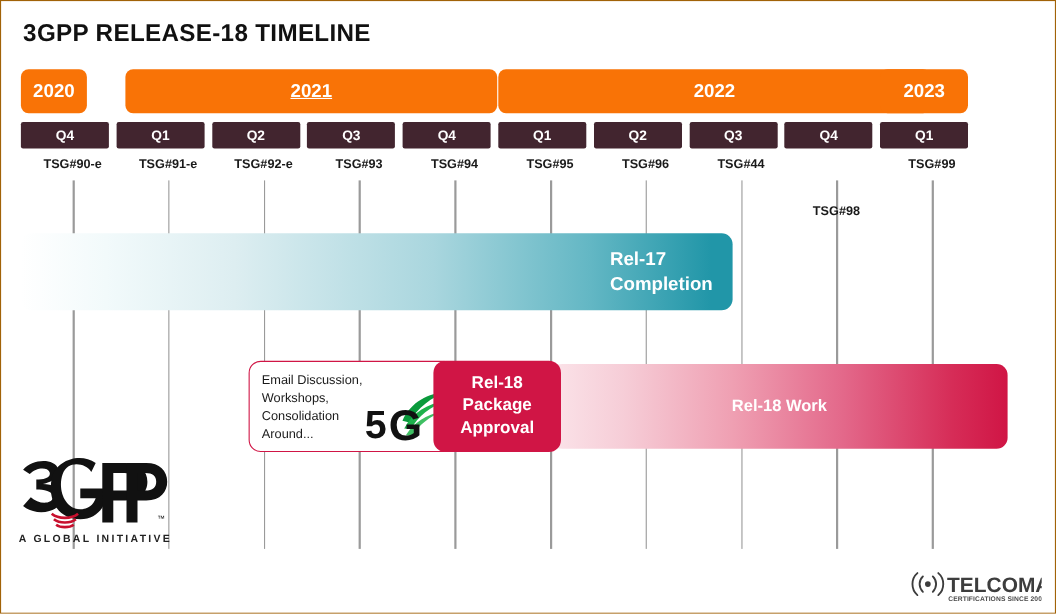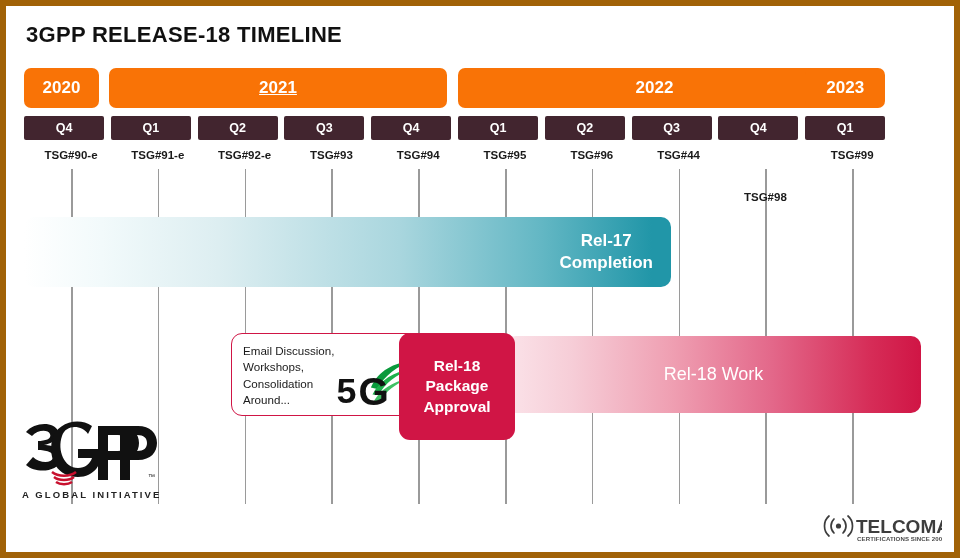--- a/index.html
+++ b/index.html
@@ -8,21 +8,21 @@
     background: #ffffff;
   }
   body {
     font-family: "Liberation Sans", sans-serif;
   }
   #canvas {
     position: relative;
     width: 960px;
     height: 558px;
     background: #ffffff;
-    border: 6px solid #a16207;
+    border: 1px solid #a16207;
     box-sizing: border-box;
     overflow: hidden;
   }
 
   
   #page-title {
     position: absolute;
     left: 20px;
     top: 16px;
     font-size: 22px;
@@ -93,21 +93,20 @@
     width: 647px;
     height: 70px;
     border-radius: 10px;
     background: linear-gradient(to right, #ffffff 0%, #f2fafb 12%, #ddeef1 30%, #a9d6de 58%, #63b7c4 80%, #2196A8 97%);
   }
   #rel17-label {
     position: absolute;
     right: 18px;
     top: 50%;
     transform: translateY(-50%);
-    text-align: center;
     color: #ffffff;
     font-size: 17px;
     font-weight: bold;
     line-height: 1.28;
   }
 
   
   #rel18-work-bar {
     position: absolute;
     left: 500px;
@@ -115,31 +114,31 @@
     width: 415px;
     height: 77px;
     border-radius: 10px;
     background: linear-gradient(to right, #fbe3e9 0%, #f6cdd7 16%, #ef9fb2 40%, #e3688a 64%, #d62c57 88%, #D01545 100%);
     display: flex;
     align-items: center;
     justify-content: center;
   }
   #rel18-work-label {
     color: #ffffff;
-    font-size: 18px;
-    font-weight: normal;
+    font-size: 15px;
+    font-weight: bold;
   }
 
   
   #rel18-approval-box {
     position: absolute;
     left: 393px;
     top: 327px;
     width: 116px;
-    height: 107px;
+    height: 83px;
     background: #D01545;
     border-radius: 11px;
     display: flex;
     align-items: center;
     justify-content: center;
   }
   #rel18-approval-label {
     color: #ffffff;
     font-size: 15.5px;
     font-weight: bold;
@@ -209,22 +208,22 @@
       <div class="gridline" style="left: 325.4px;"></div>
       <div class="gridline" style="left: 412.2px;"></div>
       <div class="gridline" style="left: 499px;"></div>
       <div class="gridline" style="left: 585.8px;"></div>
       <div class="gridline" style="left: 672.6px;"></div>
       <div class="gridline" style="left: 759.4px;"></div>
       <div class="gridline" style="left: 846.2px;"></div>
     </div>
 
   <div id="year-row">
-      <div class="year-bar" style="left: 18px; width: 75px;">2020</div>
-      <div class="year-bar" style="left: 103px; width: 338px; text-decoration: underline;">2021</div>
+      <div class="year-bar" style="left: 18px; width: 60px;">2020</div>
+      <div class="year-bar" style="left: 113px; width: 338px; text-decoration: underline;">2021</div>
       <div class="year-bar" style="left: 452px; width: 393px;">2022</div>
       <div class="year-bar" style="left: 799.2px; width: 80px;">2023</div>
     </div>
 
   <div id="quarter-row">
       <div class="quarter-bar" style="left: 18px;">Q4</div>
       <div class="quarter-bar" style="left: 104.8px;">Q1</div>
       <div class="quarter-bar" style="left: 191.6px;">Q2</div>
       <div class="quarter-bar" style="left: 278.4px;">Q3</div>
       <div class="quarter-bar" style="left: 365.2px;">Q4</div>

